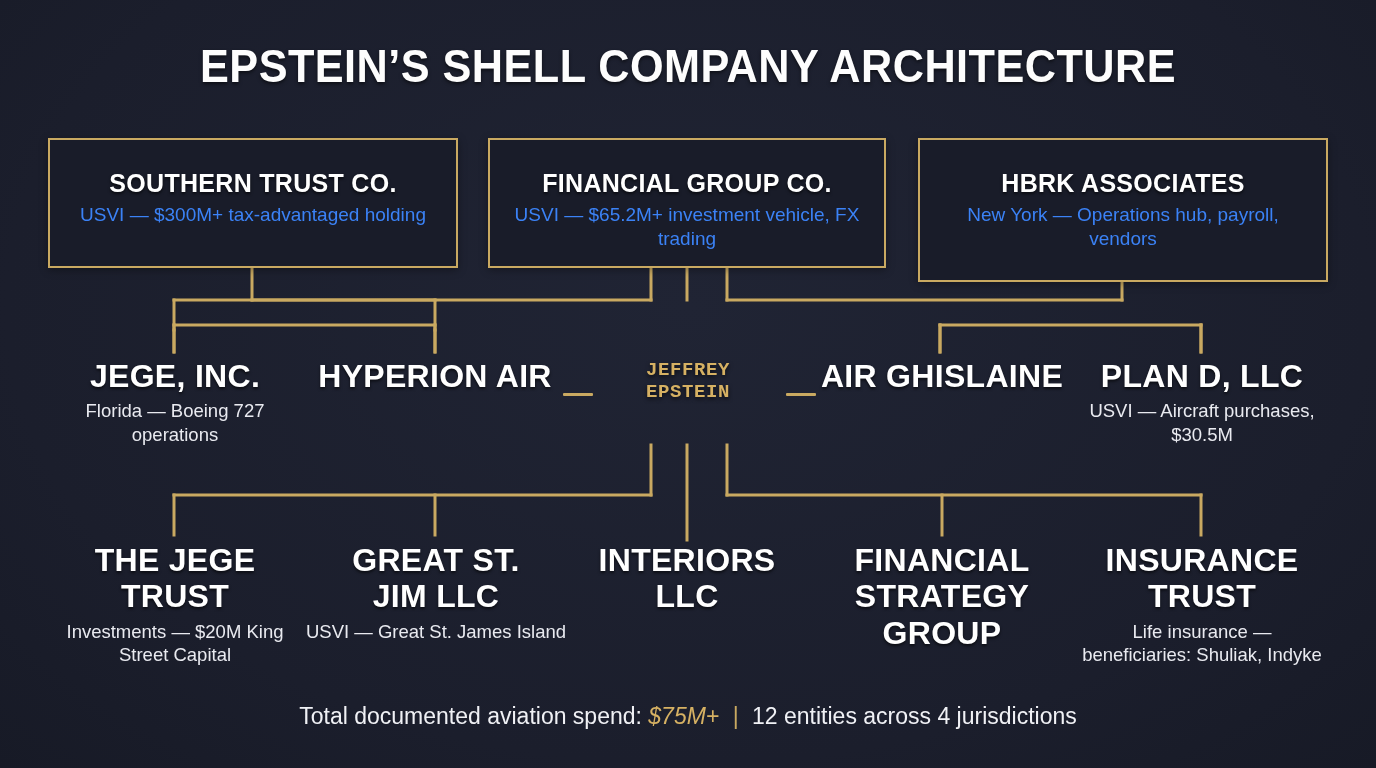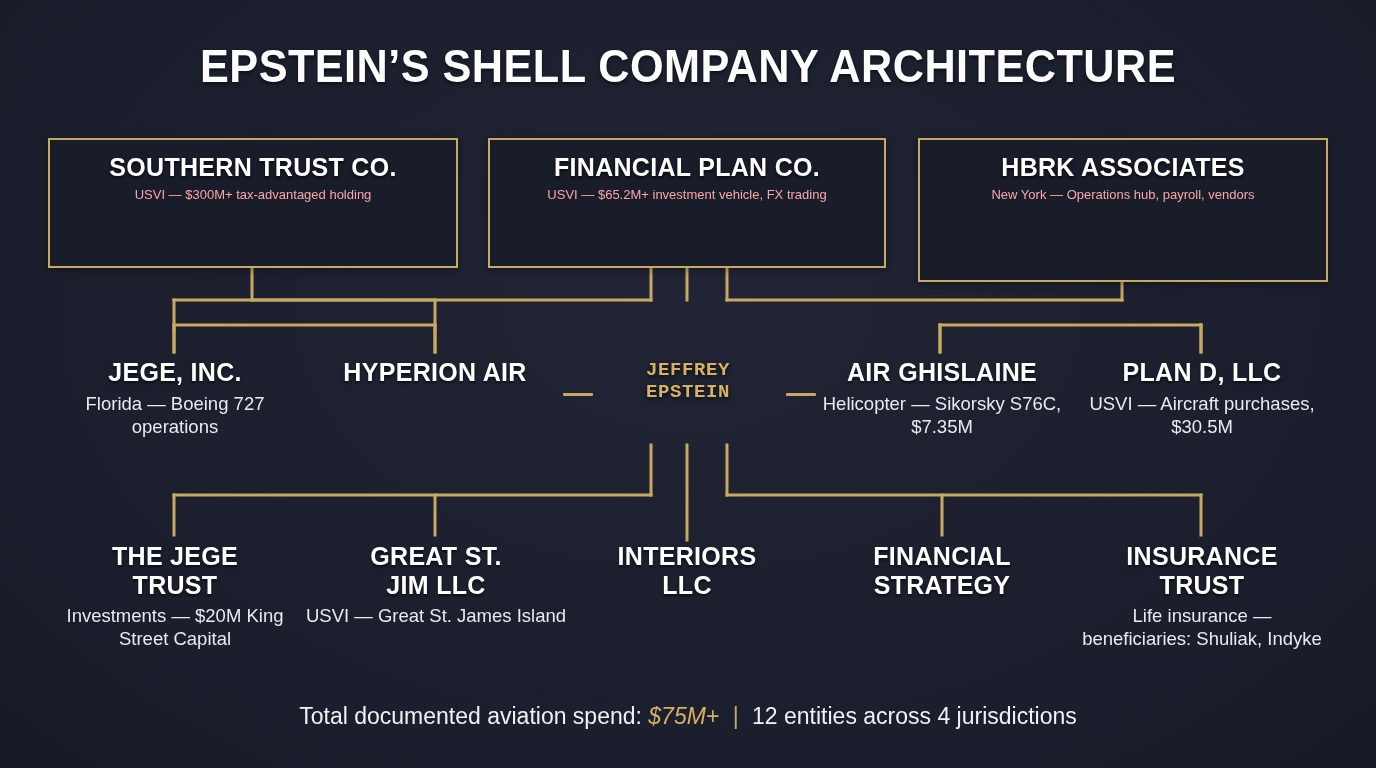--- a/index.html
+++ b/index.html
@@ -28,40 +28,40 @@
     white-space:nowrap;
   }
 
   
   .tbox{
     position:absolute;
     border:2px solid #c9a961;
     background:#191c29;
     box-sizing:border-box;
     text-align:center;
-    padding-top:13px;
+    padding-top:29px;
     box-shadow:0 2px 8px rgba(0,0,0,.35);
   }
   .tbox .bt{
     font-size:25px;font-weight:bold;color:#ffffff;
     font-family:"Liberation Sans Narrow","Liberation Sans",sans-serif;
     letter-spacing:.3px;
     text-shadow:0 2px 3px rgba(0,0,0,.6);
     line-height:1.12;
   }
   .tbox .bs{
     margin-top:6px;
-    font-size:13px;color:#fca5a5;font-weight:400;line-height:1.25;
+    font-size:19px;color:#3b82f6;font-weight:400;line-height:1.25;
     padding:0 14px;
   }
 
   
   .node{position:absolute;text-align:center;}
   .node .nt{
-    font-size:25px;font-weight:bold;color:#ffffff;
+    font-size:32px;font-weight:bold;color:#ffffff;
     font-family:"Liberation Sans Narrow","Liberation Sans",sans-serif;
     line-height:1.14;letter-spacing:.3px;
     text-shadow:0 2px 3px rgba(0,0,0,.6);
   }
   .node .ns{
     margin-top:5px;font-size:18.5px;color:#e9eaf0;line-height:1.27;font-weight:400;
   }
 
   
   #center-node{
@@ -138,41 +138,40 @@
       <path d="M1201,325 L1201,352"></path>
     </g>
   </svg>
 
   <div class="tbox" style="left:48px;top:138px;width:410px;height:130px;">
     <div class="bt">SOUTHERN TRUST CO.</div>
     <div class="bs">USVI — $300M+ tax-advantaged holding</div>
   </div>
 
   <div class="tbox" style="left:488px;top:138px;width:398px;height:130px;">
-    <div class="bt">FINANCIAL PLAN CO.</div>
+    <div class="bt">FINANCIAL GROUP CO.</div>
     <div class="bs">USVI — $65.2M+ investment vehicle, FX trading</div>
   </div>
 
   <div class="tbox" style="left:918px;top:138px;width:410px;height:144px;">
     <div class="bt">HBRK ASSOCIATES</div>
     <div class="bs">New York — Operations hub, payroll, vendors</div>
   </div>
 
   <div class="node" style="left:44px;top:358px;width:262px;">
     <div class="nt">JEGE, INC.</div>
     <div class="ns">Florida — Boeing 727 operations</div>
   </div>
 
   <div class="node" style="left:303px;top:358px;width:264px;">
     <div class="nt">HYPERION AIR</div>
   </div>
 
   <div class="node" style="left:810px;top:358px;width:264px;">
     <div class="nt">AIR GHISLAINE</div>
-    <div class="ns">Helicopter — Sikorsky S76C, $7.35M</div>
   </div>
 
   <div class="node" style="left:1070px;top:358px;width:264px;">
     <div class="nt">PLAN D, LLC</div>
     <div class="ns">USVI — Aircraft purchases, $30.5M</div>
   </div>
 
   <div class="dash" style="left:563px;top:393px;"></div>
   <div class="dash" style="left:786px;top:393px;"></div>
 
@@ -194,20 +193,21 @@
   </div>
 
   <div class="node" style="left:577px;top:542px;width:220px;">
     <div class="nt">INTERIORS</div>
     <div class="nt">LLC</div>
   </div>
 
   <div class="node" style="left:830px;top:542px;width:224px;">
     <div class="nt">FINANCIAL</div>
     <div class="nt">STRATEGY</div>
+    <div class="nt">GROUP</div>
   </div>
 
   <div class="node" style="left:1082px;top:542px;width:240px;">
     <div class="nt">INSURANCE</div>
     <div class="nt">TRUST</div>
     <div class="ns">Life insurance — beneficiaries: Shuliak, Indyke</div>
   </div>
 
   <div id="footer">
     <span>Total documented aviation spend:</span>

